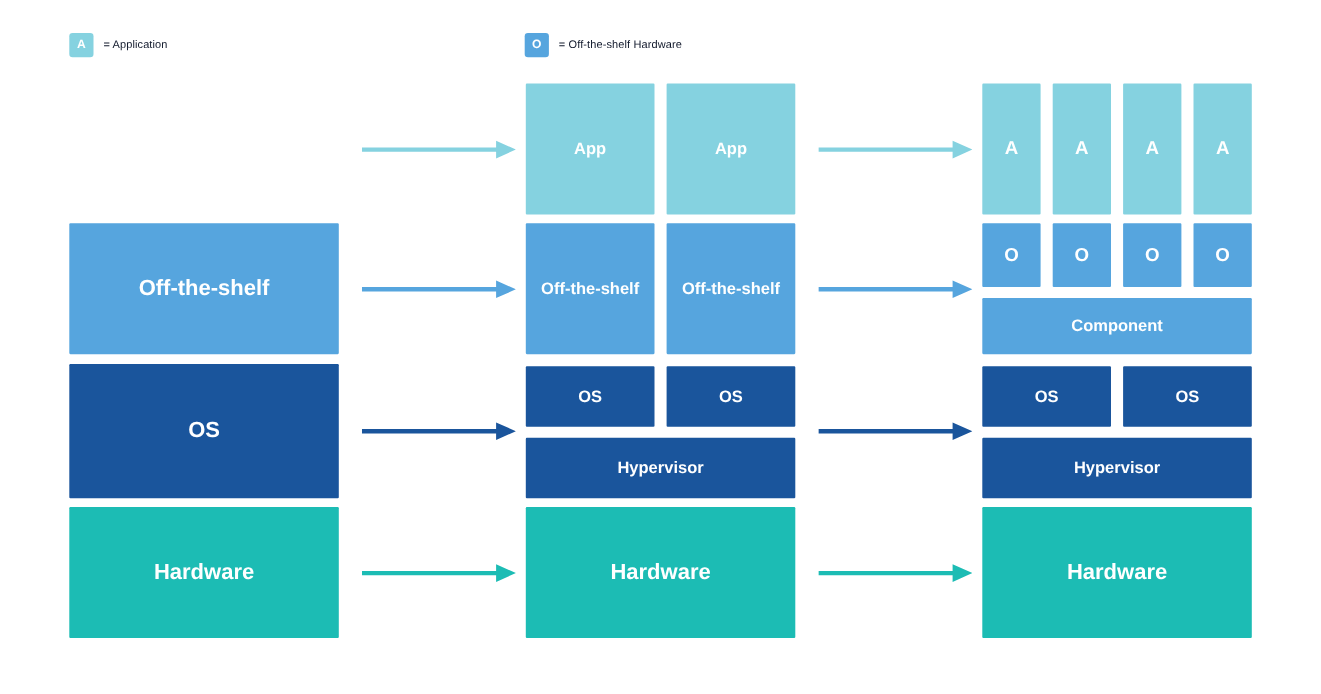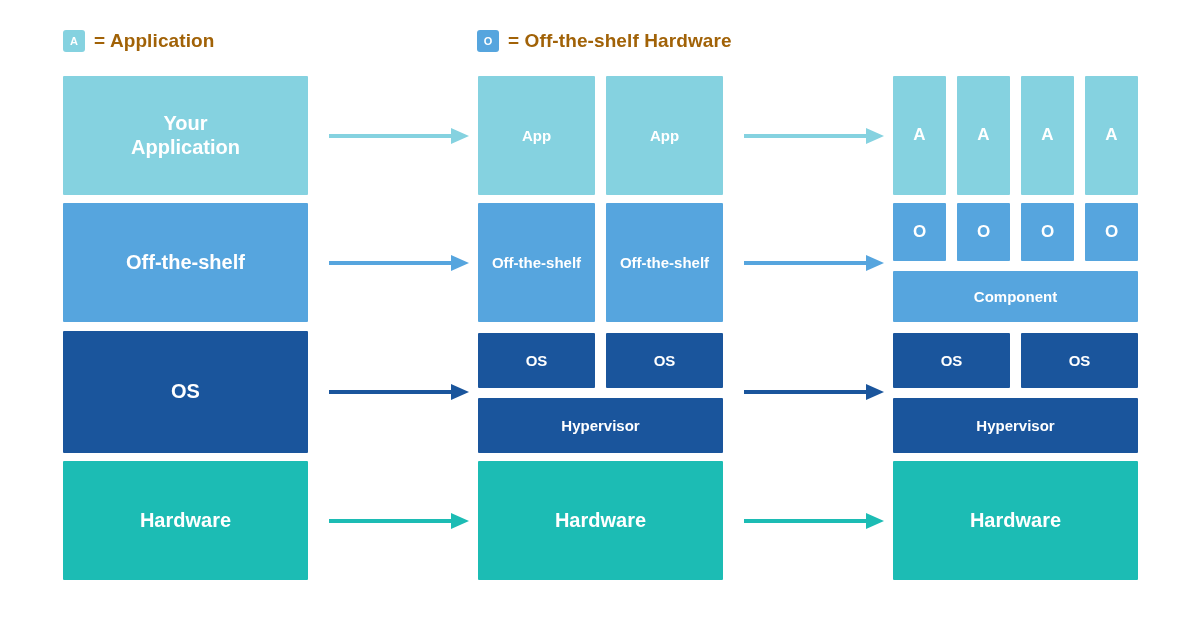--- a/index.html
+++ b/index.html
@@ -13,21 +13,21 @@
   .stage{position:absolute;left:0;top:0;width:1201px;height:631px;}
 
   
   .legend-item{position:absolute;display:flex;align-items:center;height:22px;}
   .legend-badge{
     width:22px;height:22px;border-radius:3px;
     display:flex;align-items:center;justify-content:center;
     color:#ffffff;font-size:11px;font-weight:700;line-height:1;
   }
   .legend-text{
-    margin-left:9px;font-size:19px;color:#a16207;font-weight:700;
+    margin-left:9px;font-size:10px;color:#0f172a;font-weight:400;
     white-space:nowrap;letter-spacing:.1px;
   }
 
   
   .box{
     position:absolute;
     display:flex;align-items:center;justify-content:center;
     color:#ffffff;
     font-weight:700;
     text-align:center;
@@ -57,22 +57,20 @@
   </div>
 
   <div class="legend-item" style="left:477px;top:30px;">
     <span class="legend-badge" style="background:#56a5de;">O</span>
     <span class="legend-text">
       <span>=</span>
       <span>Off-the-shelf Hardware</span>
     </span>
   </div>
 
-  <div class="box t-lg" style="left:63px;top:76px;width:245px;height:119px;background:#85d2e0;white-space:pre-line;">Your
-Application</div>
 
   <div class="box t-lg" style="left:63px;top:203px;width:245px;height:119px;background:#56a5de;">Off-the-shelf</div>
 
   <div class="box t-lg" style="left:63px;top:331px;width:245px;height:122px;background:#1a559c;">OS</div>
 
   <div class="box t-lg" style="left:63px;top:461px;width:245px;height:119px;background:#1cbcb4;">Hardware</div>
 
   <div class="box t-md" style="left:478px;top:76px;width:117px;height:119px;background:#85d2e0;">App</div>
   <div class="box t-md" style="left:606px;top:76px;width:117px;height:119px;background:#85d2e0;">App</div>
 

